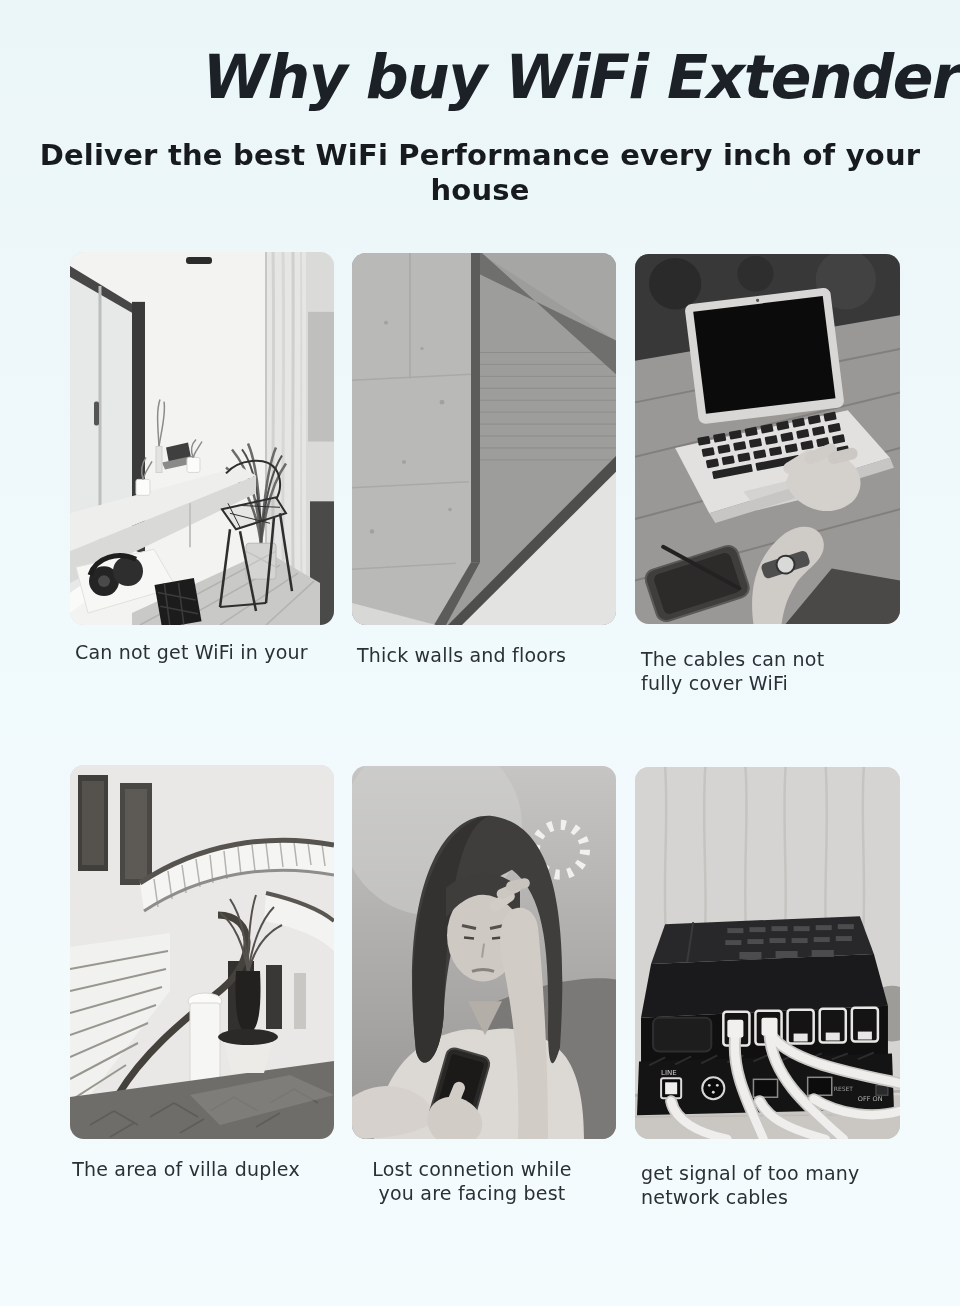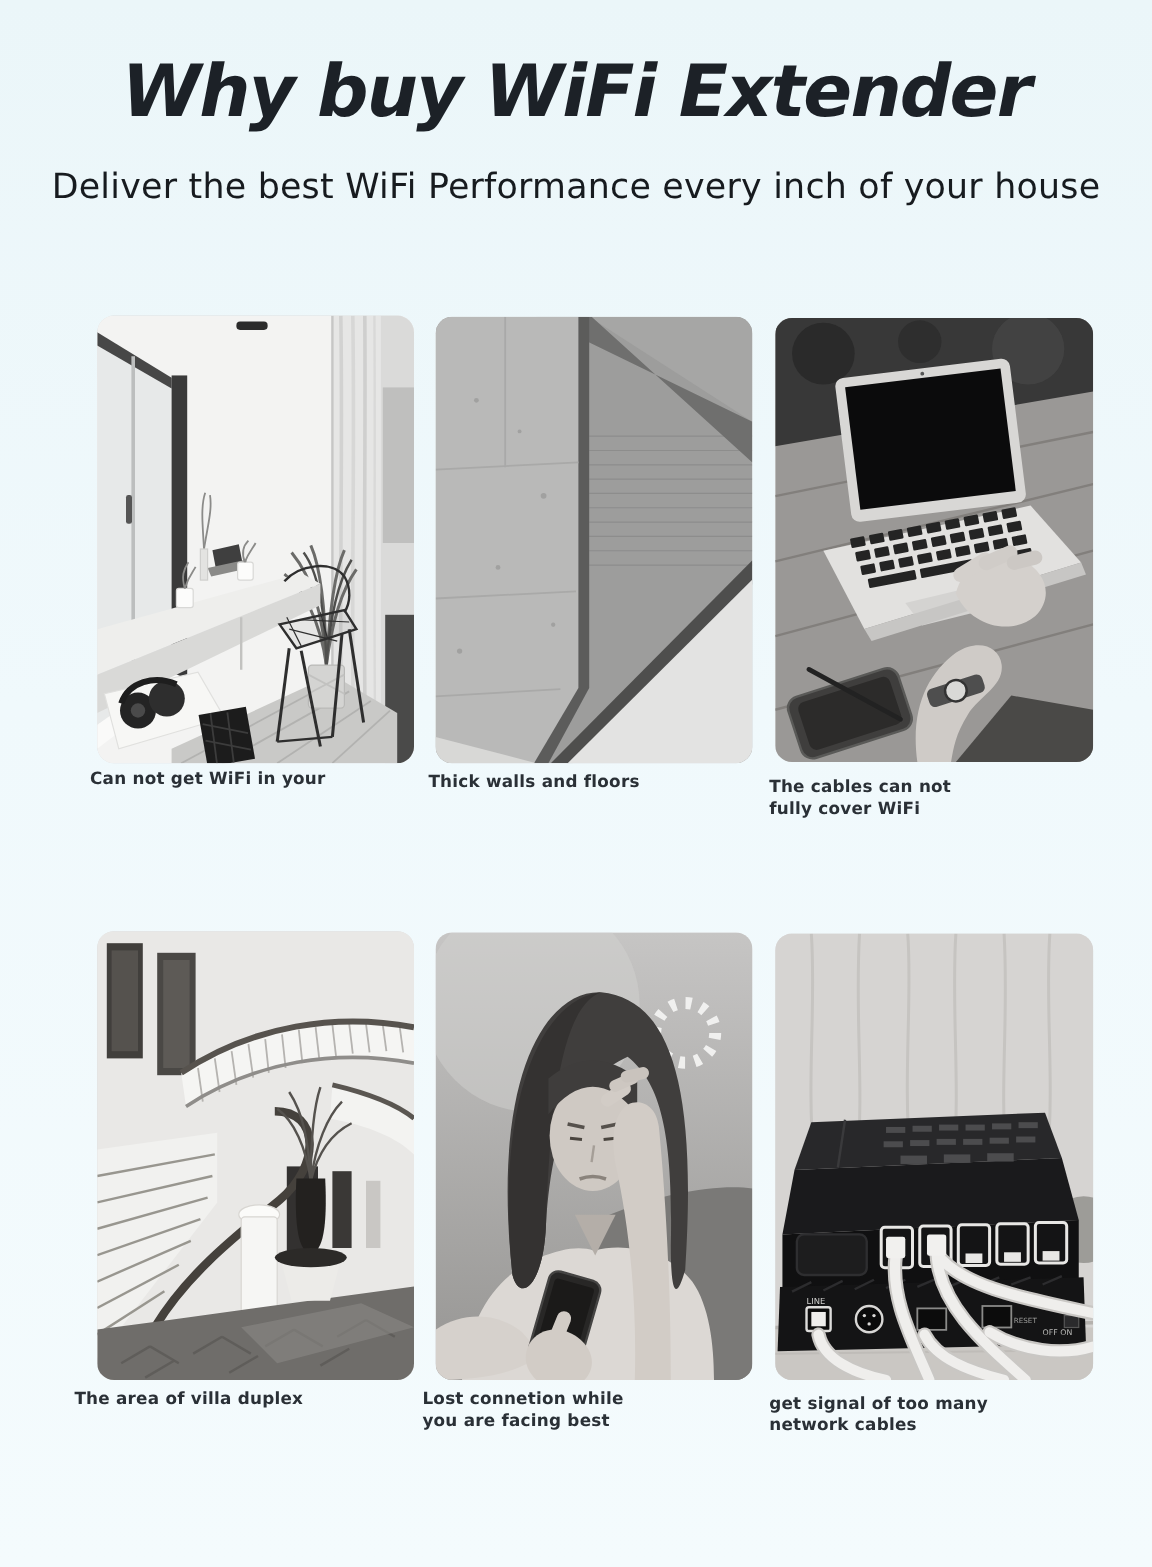--- a/index.html
+++ b/index.html
@@ -5,45 +5,44 @@
   html,body{margin:0;padding:0;}
   .page{
     position:relative;
     width:960px;height:1306px;
     background:linear-gradient(180deg,#ebf6f9 0%,#f0f9fc 45%,#f4fbfd 100%);
     font-family:"DejaVu Sans","Liberation Sans",sans-serif;
     overflow:hidden;
   }
   .title{
     position:absolute;top:44px;left:0;width:100%;
-    margin:0;text-align:center;
+    margin:0;text-align:right;
     font-style:italic;font-weight:800;font-size:60px;line-height:1.1;
     letter-spacing:-1.5px;color:#1c2127;
   }
   .subtitle{
     position:absolute;top:138px;left:0;width:100%;
     margin:0;text-align:center;
-    font-weight:400;font-size:29px;line-height:1.2;
+    font-weight:700;font-size:29px;line-height:1.2;
     letter-spacing:0.2px;color:#171b1f;
   }
-  .card{position:absolute;margin:15px;text-decoration:underline;}
+  .card{position:absolute;margin:4px;text-decoration:underline;}
   .photo{
     width:100%;height:100%;
     border-radius:14px;overflow:hidden;
     background:#ddd;
   }
   .photo svg{display:block;width:100%;height:100%;}
   .caption{
     position:absolute;
-    font-size:14px;line-height:1.25;color:#2a3036;
+    font-size:19px;line-height:1.25;color:#2a3036;
     letter-spacing:0.2px;
-    font-weight:bold;
   }
   .caption span{display:block;}
-  .caption.center{}
+  .caption.center{text-align:center;}
 </style>
 </head>
 <body>
 
 <div class="page">
 
   <h1 class="title">Why buy WiFi Extender</h1>
   <p class="subtitle">Deliver the best WiFi Performance every inch of your house</p>
 
   <figure class="card" style="left:66px;top:248px;width:264px;height:373px;">

